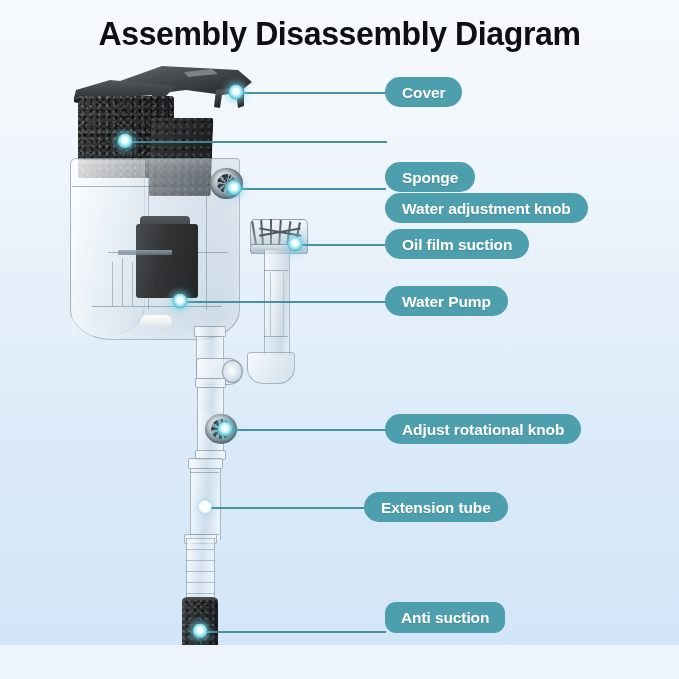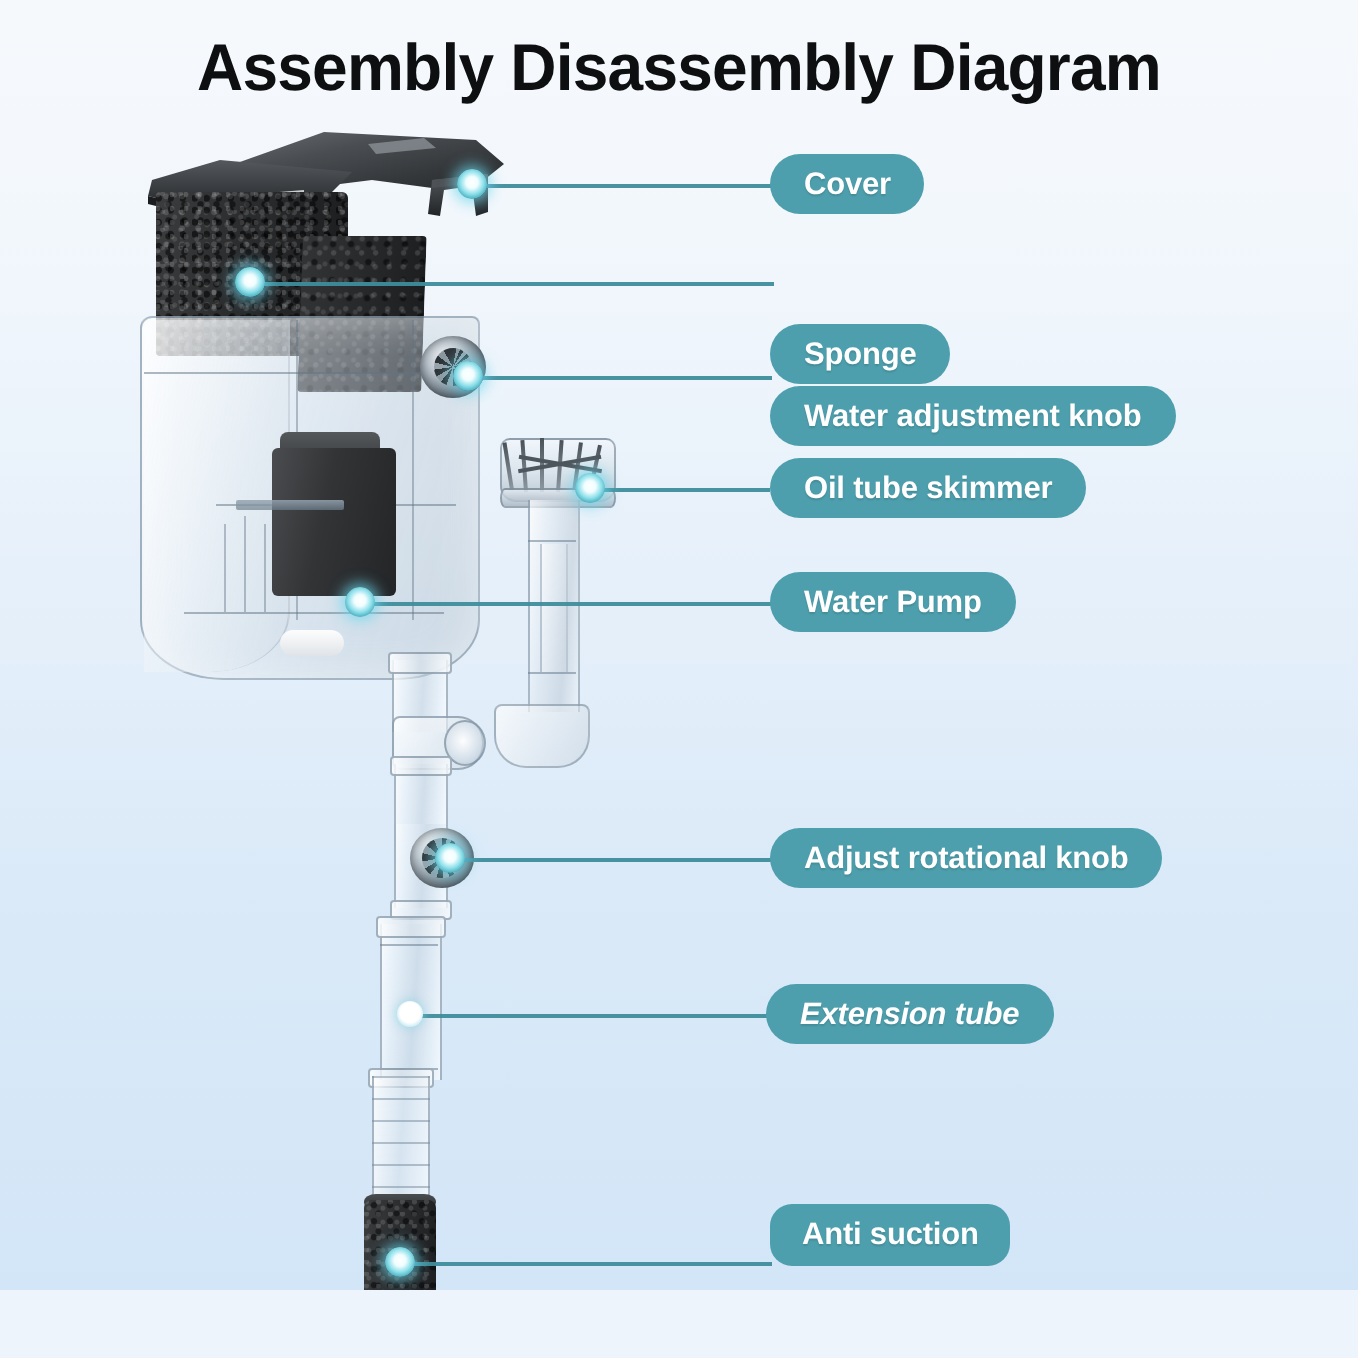--- a/index.html
+++ b/index.html
@@ -362,32 +362,32 @@
 
   <div class="label pill" style="left:385px;top:126px;margin-top:36px;">
     <span>Sponge</span>
   </div>
 
   <div class="label pill" style="left:385px;top:173px;margin-top:20px;">
     <span>Water adjustment knob</span>
   </div>
 
   <div class="label pill" style="left:385px;top:229px;">
-    <span>Oil tube skimmer</span>
+    <span>Oil film suction</span>
   </div>
 
   <div class="label pill" style="left:385px;top:414px;">
     <span>Adjust rotational knob</span>
   </div>
 
   <div class="label pill" style="left:385px;top:286px;">
     <span>Water Pump</span>
   </div>
 
-  <div class="label pill" style="left:383px;top:492px;font-style:italic;">
+  <div class="label pill" style="left:364px;top:492px;">
     <span>Extension tube</span>
   </div>
 
   <div class="label box" style="left:385px;top:602px;">
     <span>Anti suction</span>
   </div>
 
 </div>
 
 </body></html>

